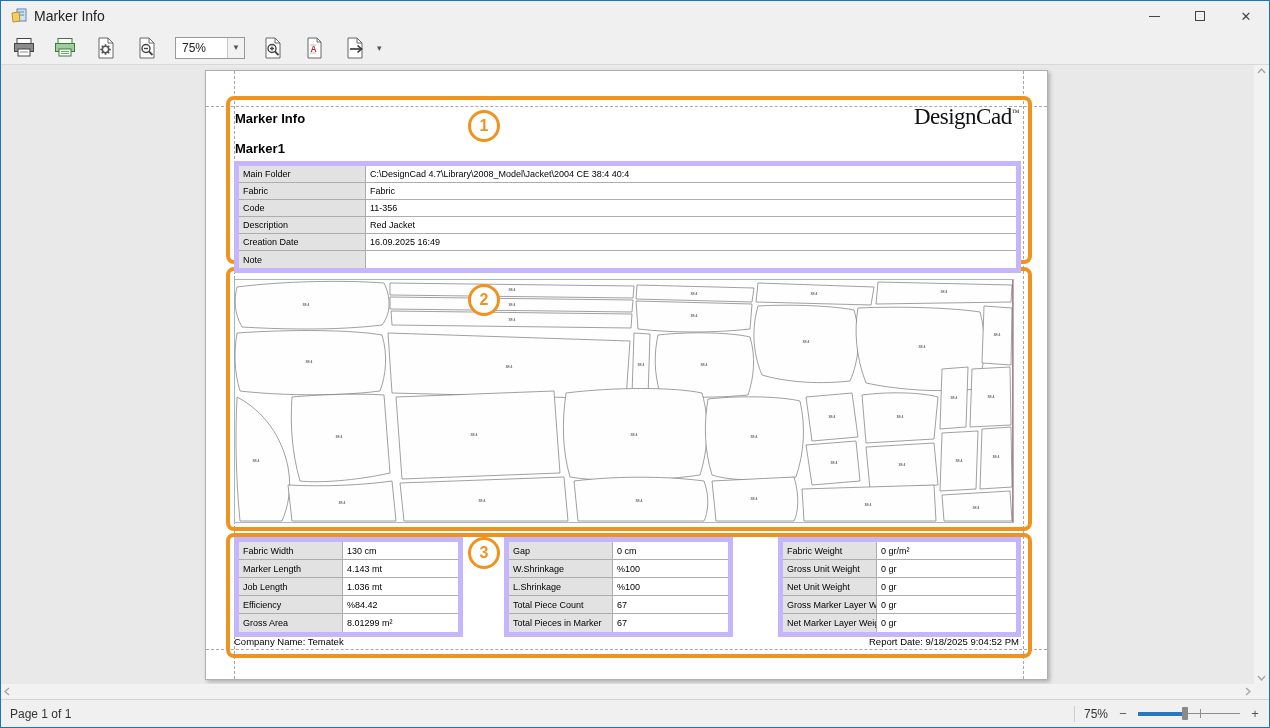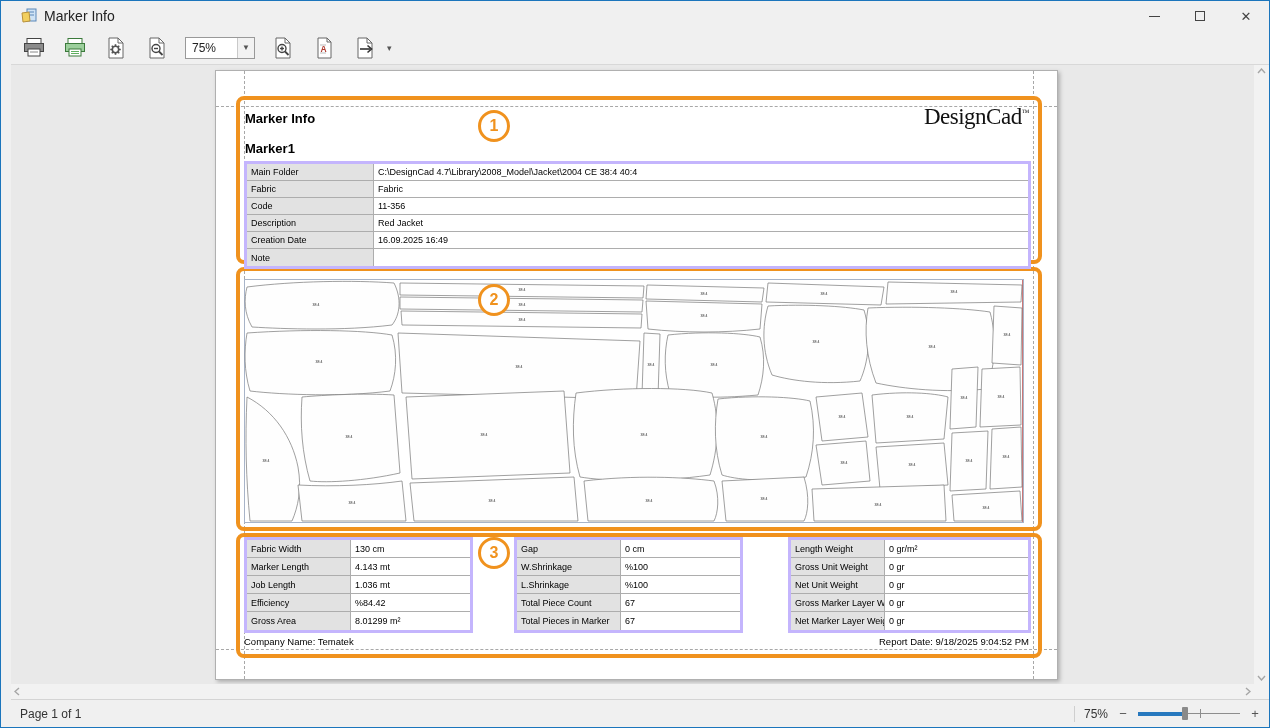--- a/index.html
+++ b/index.html
@@ -3,21 +3,21 @@
 <meta charset="utf-8">
 <style>
   :root{
     --accent:#f0921e;
     --window-border:#1b75bc;
     --slider-fill:#2778be;
   }
   *{box-sizing:border-box;margin:0;padding:0;}
   html,body{width:1270px;height:728px;overflow:hidden;}
   body{font-family:"Liberation Sans",sans-serif;background:#fff;}
-  .window{position:absolute;inset:0;border:1px solid var(--window-border);display:flex;flex-direction:column;background:#f0f0f0;padding-left:10px;}
+  .window{position:absolute;inset:0;border:1px solid var(--window-border);display:flex;flex-direction:column;background:#f0f0f0;}
 
   
   .titlebar{height:30px;display:flex;align-items:center;background:#f0f0f0;flex:0 0 auto;}
   .app-icon{margin:0 7px 0 9px;display:flex;}
   .titlebar .title{font-size:14px;color:#222;flex:1;}
   .win-controls{display:flex;height:100%;}
   .win-btn{width:46px;height:100%;display:flex;align-items:center;justify-content:center;color:#444;cursor:default;}
   .min-glyph{width:11px;height:1px;background:#444;display:block;}
   .max-glyph{width:10px;height:10px;border:1px solid #444;display:block;}
   .close-glyph{font-size:13px;line-height:1;}
@@ -37,21 +37,21 @@
   .gv{border-left:1px dashed #a8a8a8;top:0;bottom:0;width:0;}
   .gh{border-top:1px dashed #a8a8a8;left:0;right:0;height:0;}
   .sec-box{position:absolute;left:20px;width:806px;border:4px solid var(--accent);border-radius:8px;}
   .circle{position:absolute;width:32px;height:32px;border:3px solid var(--accent);border-radius:50%;background:#fff;display:flex;align-items:center;justify-content:center;font-size:16px;font-weight:bold;color:var(--accent);z-index:6;}
 
   .doc-title{position:absolute;left:29px;top:40px;font-size:13px;font-weight:bold;color:#000;}
   .doc-subtitle{position:absolute;left:29px;top:70px;font-size:13px;font-weight:bold;color:#000;}
   .logo{position:absolute;right:28px;top:33px;font-family:"Liberation Serif",serif;font-size:23px;color:#111;letter-spacing:-.5px;}
   .logo sup{font-size:8px;}
 
-  .dtable{position:absolute;border:3px solid #c4b5fd;background:#fff;font-size:9px;color:#000;}
+  .dtable{position:absolute;border:5px solid #c4b5fd;background:#fff;font-size:9px;color:#000;}
   .trow{display:flex;border-bottom:1px solid #adadad;}
   .trow:last-child{border-bottom:none;}
   .tlabel{background:#e2e2e2;border-right:1px solid #adadad;padding:0 0 0 4px;display:flex;align-items:center;overflow:hidden;white-space:nowrap;}
   .tval{padding:0 0 0 4px;display:flex;align-items:center;overflow:hidden;white-space:nowrap;background:#fff;}
   #info-table{left:28px;top:90px;width:787px;}
   #info-table .trow{height:17px;}
   #info-table .tlabel{width:127px;flex:0 0 127px;}
   #info-table .tval{flex:1;}
   .stats{top:466px;}
   .stats .trow{height:18px;}
@@ -350,21 +350,21 @@
             <div class="tlabel">Total Piece Count</div>
             <div class="tval">67</div>
           </div>
           <div class="trow">
             <div class="tlabel">Total Pieces in Marker</div>
             <div class="tval">67</div>
           </div>
         </div>
       <div class="dtable stats" id="stats-right">
           <div class="trow">
-            <div class="tlabel">Length Weight</div>
+            <div class="tlabel">Fabric Weight</div>
             <div class="tval">0 gr/m²</div>
           </div>
           <div class="trow">
             <div class="tlabel">Gross Unit Weight</div>
             <div class="tval">0 gr</div>
           </div>
           <div class="trow">
             <div class="tlabel">Net Unit Weight</div>
             <div class="tval">0 gr</div>
           </div>

